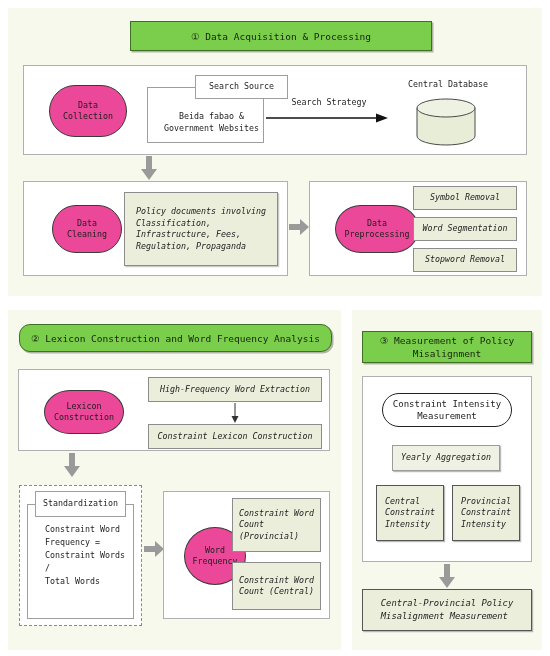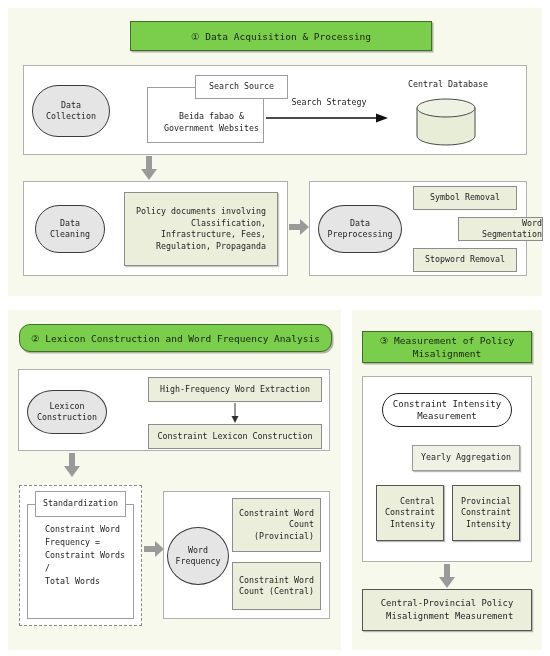--- a/index.html
+++ b/index.html
@@ -15,33 +15,33 @@
     position:absolute;background:#ffffff;box-sizing:border-box;
   }
   .sec-header{
     position:absolute;background:#7ace4c;border:1px solid #3f6f25;
     box-sizing:border-box;display:flex;align-items:center;justify-content:center;
     text-align:center;font-size:9.5px;line-height:13px;color:#17240d;
     box-shadow:1.5px 1.5px 0 rgba(90,90,90,.45);
   }
   .box{
     position:absolute;box-sizing:border-box;display:flex;align-items:center;
-    justify-content:center;text-align:right;font-size:8.3px;line-height:11.5px;
-    border:1px solid #8e8e8e;background:#ffffff;
+    justify-content:center;text-align:left;font-size:8.3px;line-height:11.5px;
+    border:1px solid #8e8e8e;background:#ffffff;font-style:italic;
   }
   .box.fill{background:#eaeedb;border:1px solid #8c8c8c;}
   .box.dark{border:1.6px solid #555;box-shadow:1.2px 1.2px 0 rgba(120,120,120,.5);}
-  .box.plain{border:1px solid #9b9b9b;background:#fff;margin-left:20px;}
+  .box.plain{border:1px solid #9b9b9b;background:#fff;}
   .dashed{
     position:absolute;box-sizing:border-box;border:1px dashed #8a8a8a;background:#fff;
   }
   .oval{
     position:absolute;box-sizing:border-box;border:1px solid #3a3a3a;border-radius:50%;
-    background:#e5e5e5;display:flex;align-items:center;justify-content:center;
-    text-align:center;font-size:8.3px;line-height:11.5px;
+    background:#ec4899;display:flex;align-items:center;justify-content:center;
+    text-align:center;font-size:8.3px;line-height:11.5px;margin-left:17px;
   }
   .stadium{
     position:absolute;box-sizing:border-box;border:1.2px solid #222;border-radius:999px;
     background:#fff;display:flex;align-items:center;justify-content:center;
     text-align:center;font-size:9px;line-height:12px;
   }
   .label{
     position:absolute;font-size:8.3px;line-height:11.5px;text-align:center;color:#1d1d1d;
   }
   
@@ -143,21 +143,21 @@
 <div class="inner-white" style="left:309px;top:181px;width:218px;height:95px;border:1px solid #b0b0b0;"></div>
 
 <div class="oval" style="left:318px;top:205px;width:84px;height:48px;border-radius:26px/24px;white-space:pre-line;">
   <span>Data
 Preprocessing</span>
 </div>
 
 <div class="box fill" style="left:413px;top:186px;width:104px;height:24px;">
   <span>Symbol Removal</span>
 </div>
-<div class="box fill" style="left:413px;top:217px;width:85px;height:24px;margin-left:45px;">
+<div class="box fill" style="left:413px;top:217px;width:104px;height:24px;">
   <span>Word Segmentation</span>
 </div>
 <div class="box fill" style="left:413px;top:248px;width:104px;height:24px;">
   <span>Stopword Removal</span>
 </div>
 
 <div class="panel" style="left:8px;top:310px;width:333px;height:340px;"></div>
 
 <div class="sec-header" style="left:19px;top:324px;width:313px;height:28px;border-radius:11px;">
   <span>② Lexicon Construction and Word Frequency Analysis</span>

